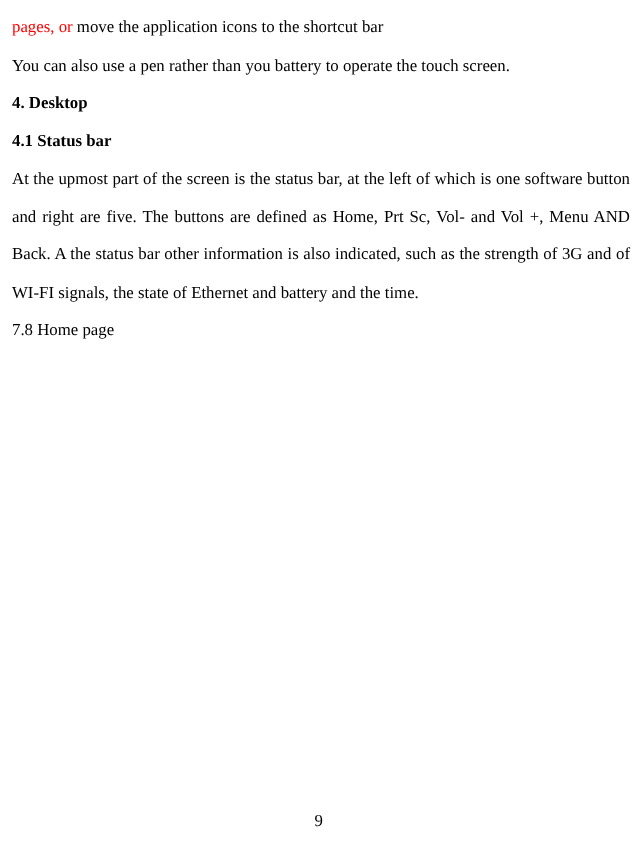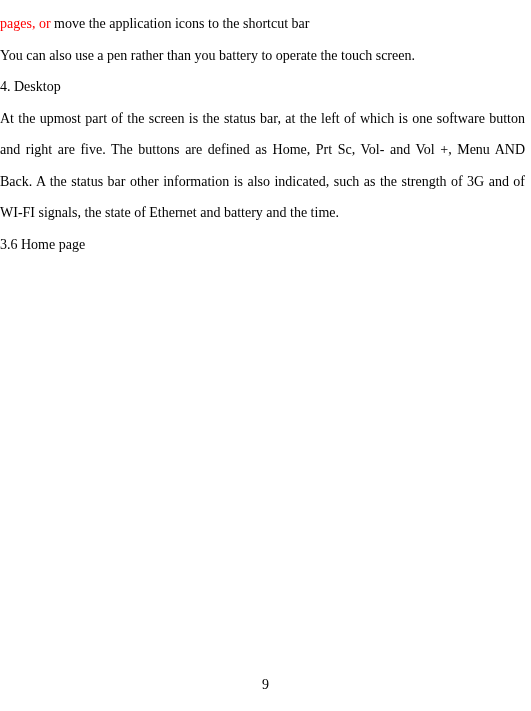--- a/index.html
+++ b/index.html
@@ -7,29 +7,29 @@
     padding: 0;
     font-family: "Times New Roman", Times, serif;
     background: #fff;
     color: #000;
     width: 531px;
     height: 711px;
     box-sizing: border-box;
     position: relative;
   }
   .page {
-    padding: 8px 6px 0 0;
+    padding: 8px 6px 0 10px;
     font-size: 14px;
     line-height: 2.25;
   }
   .red {
     color: #ff0000;
   }
   .bold {
-    font-weight: normal;
+    font-weight: bold;
   }
   .justify {
     text-align: justify;
     text-align-last: left;
   }
   .para {
     margin: 0;
   }
   .page-number {
     position: absolute;
@@ -48,21 +48,22 @@
   <p class="para">
     <span class="red">pages, or </span><span>move the application icons to the shortcut bar</span>
   </p>
 
   <p class="para">You can also use a pen rather than you battery to operate the touch screen.</p>
 
 
 
   <p class="para bold">4. Desktop</p>
 
+  <p class="para bold">4.1 Status bar</p>
 
   <p class="para justify">At the upmost part of the screen is the status bar, at the left of which is one software button and right are five. The buttons are defined as Home, Prt Sc, Vol- and Vol +, Menu AND Back. A the status bar other information is also indicated, such as the strength of 3G and of WI-FI signals, the state of Ethernet and battery and the time.</p>
 
-  <p class="para">3.6 Home page</p>
+  <p class="para">7.8 Home page</p>
 
 
 </div>
 
 <div class="page-number">9</div>
 
 </body></html>

